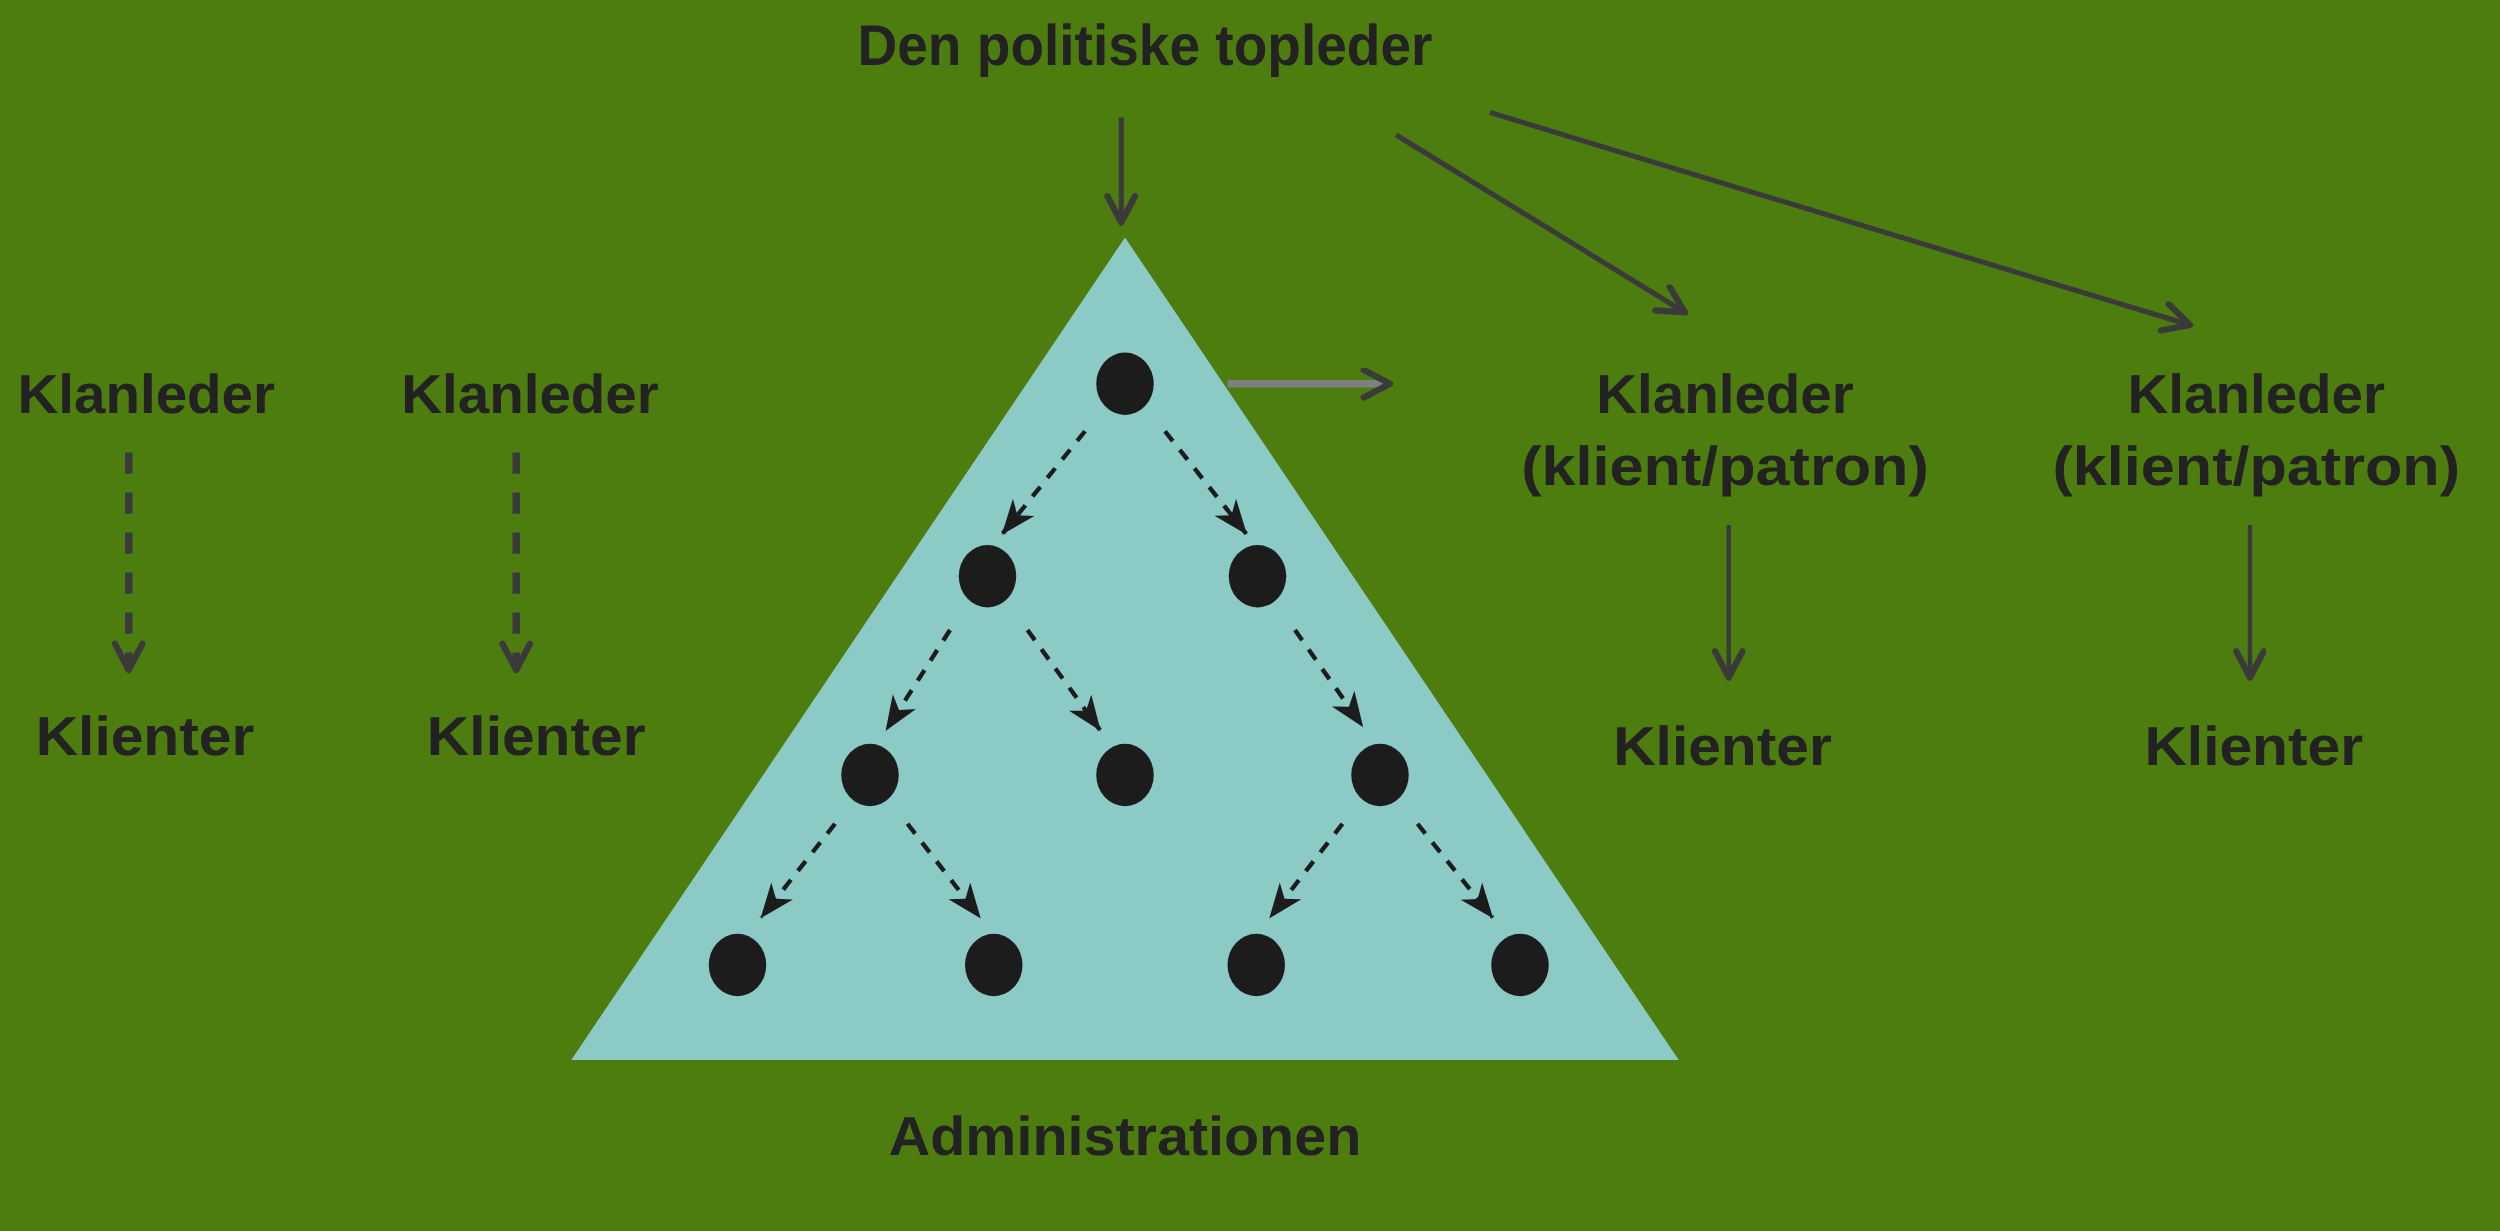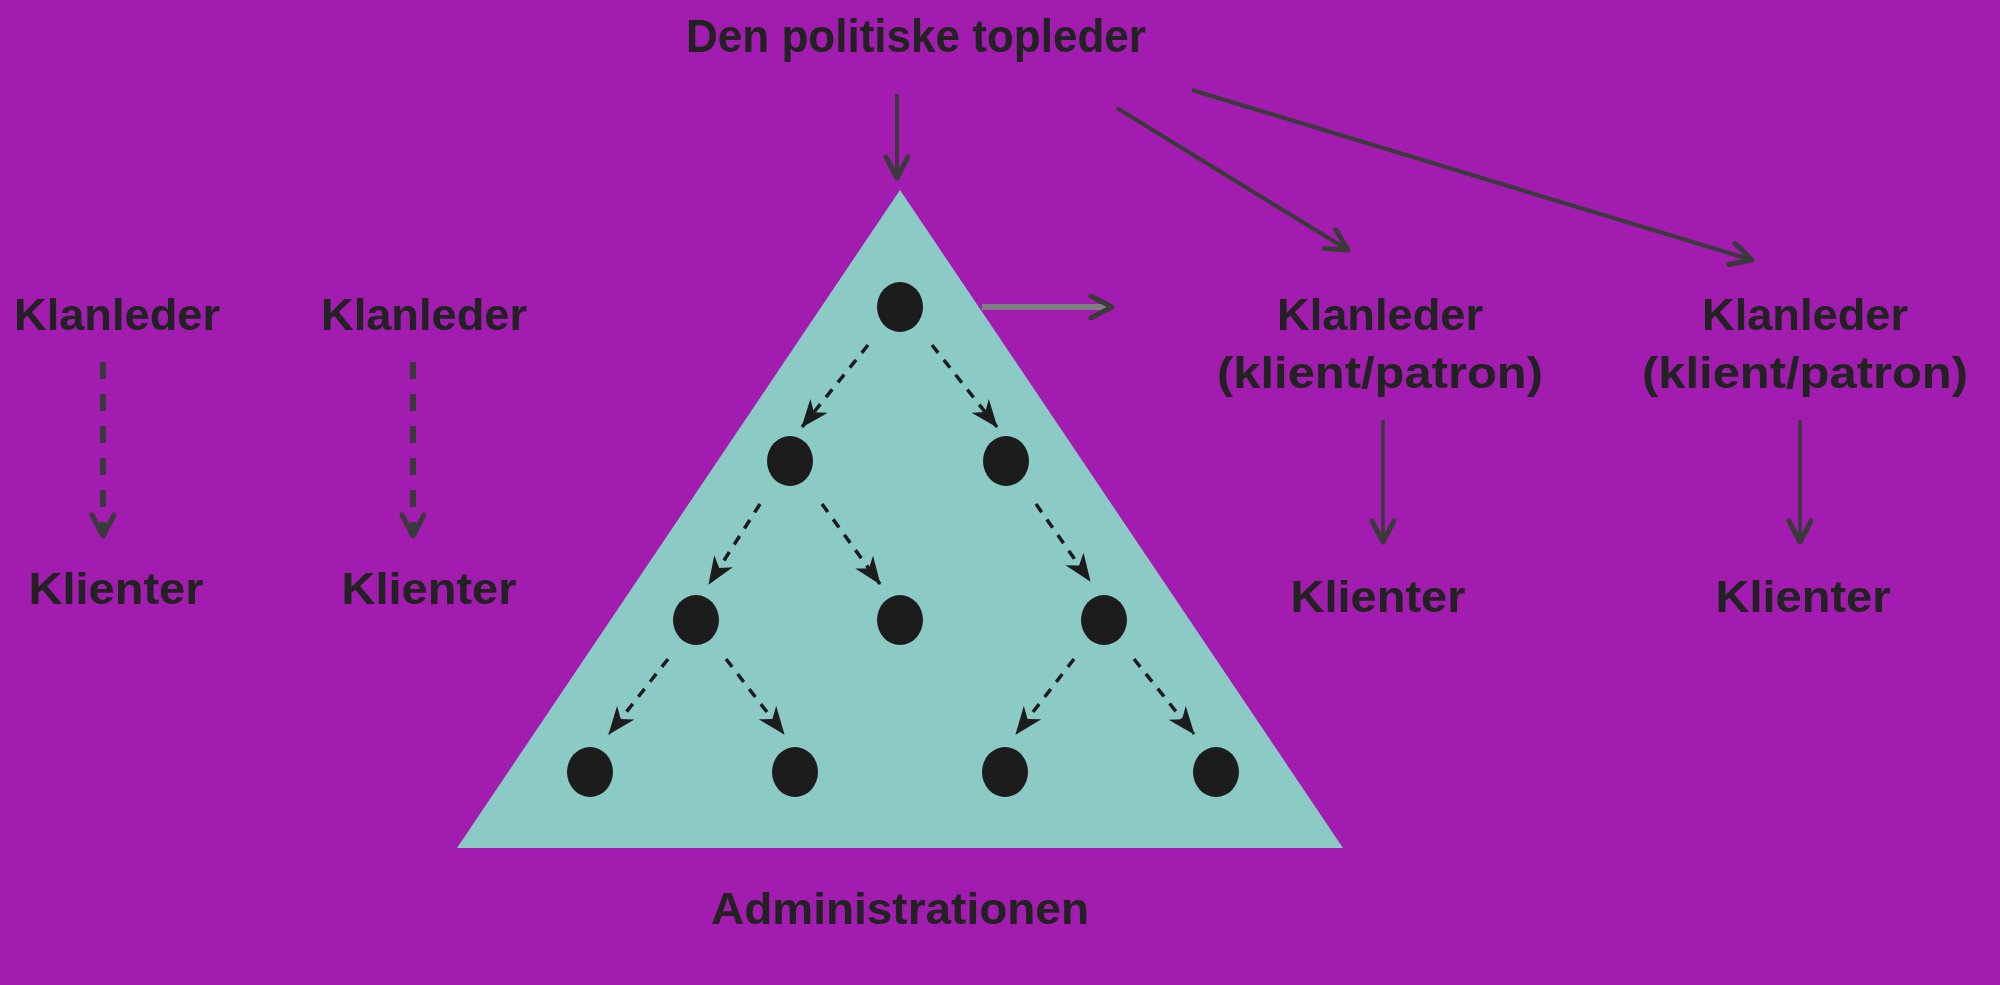--- a/index.html
+++ b/index.html
@@ -7,21 +7,21 @@
     padding: 0;
     background: #ffffff;
     width: 2000px;
     height: 985px;
     overflow: hidden;
   }
   .stage {
     position: relative;
     width: 2000px;
     height: 985px;
-    background: #a21caf;
+    background: #4d7c0f;
   }
   svg text {
     font-family: "Liberation Sans", sans-serif;
     font-weight: 700;
     fill: #222222;
   }
   .lbl-lg { font-size: 46px; }
   .lbl    { font-size: 44px; }
 </style>
 </head>

